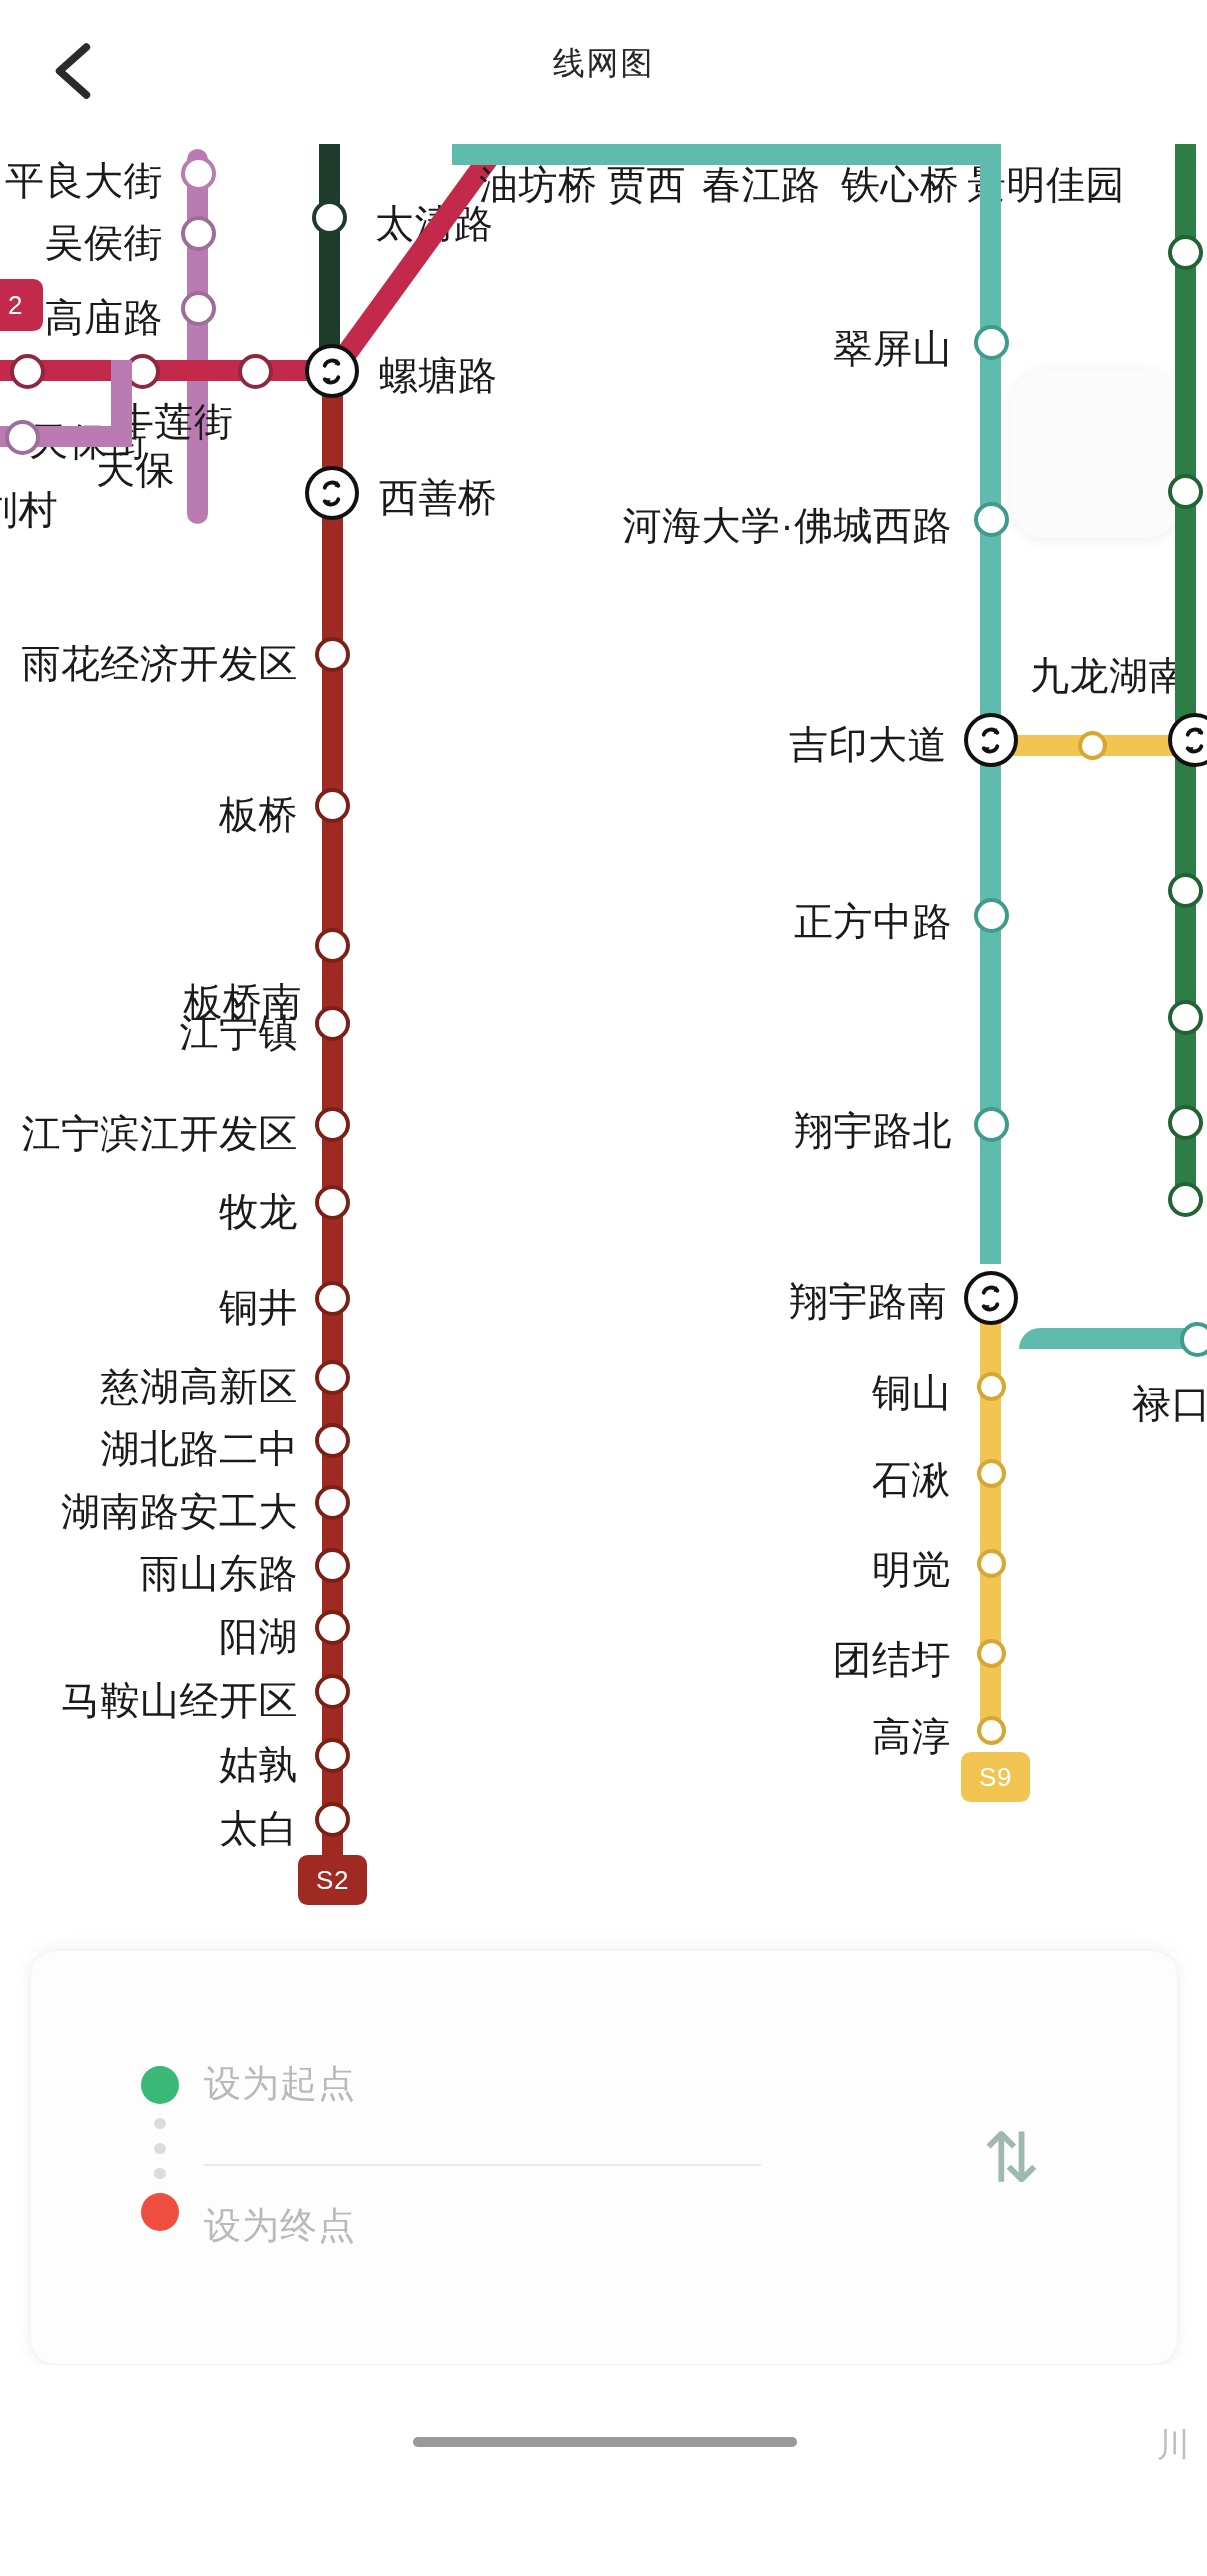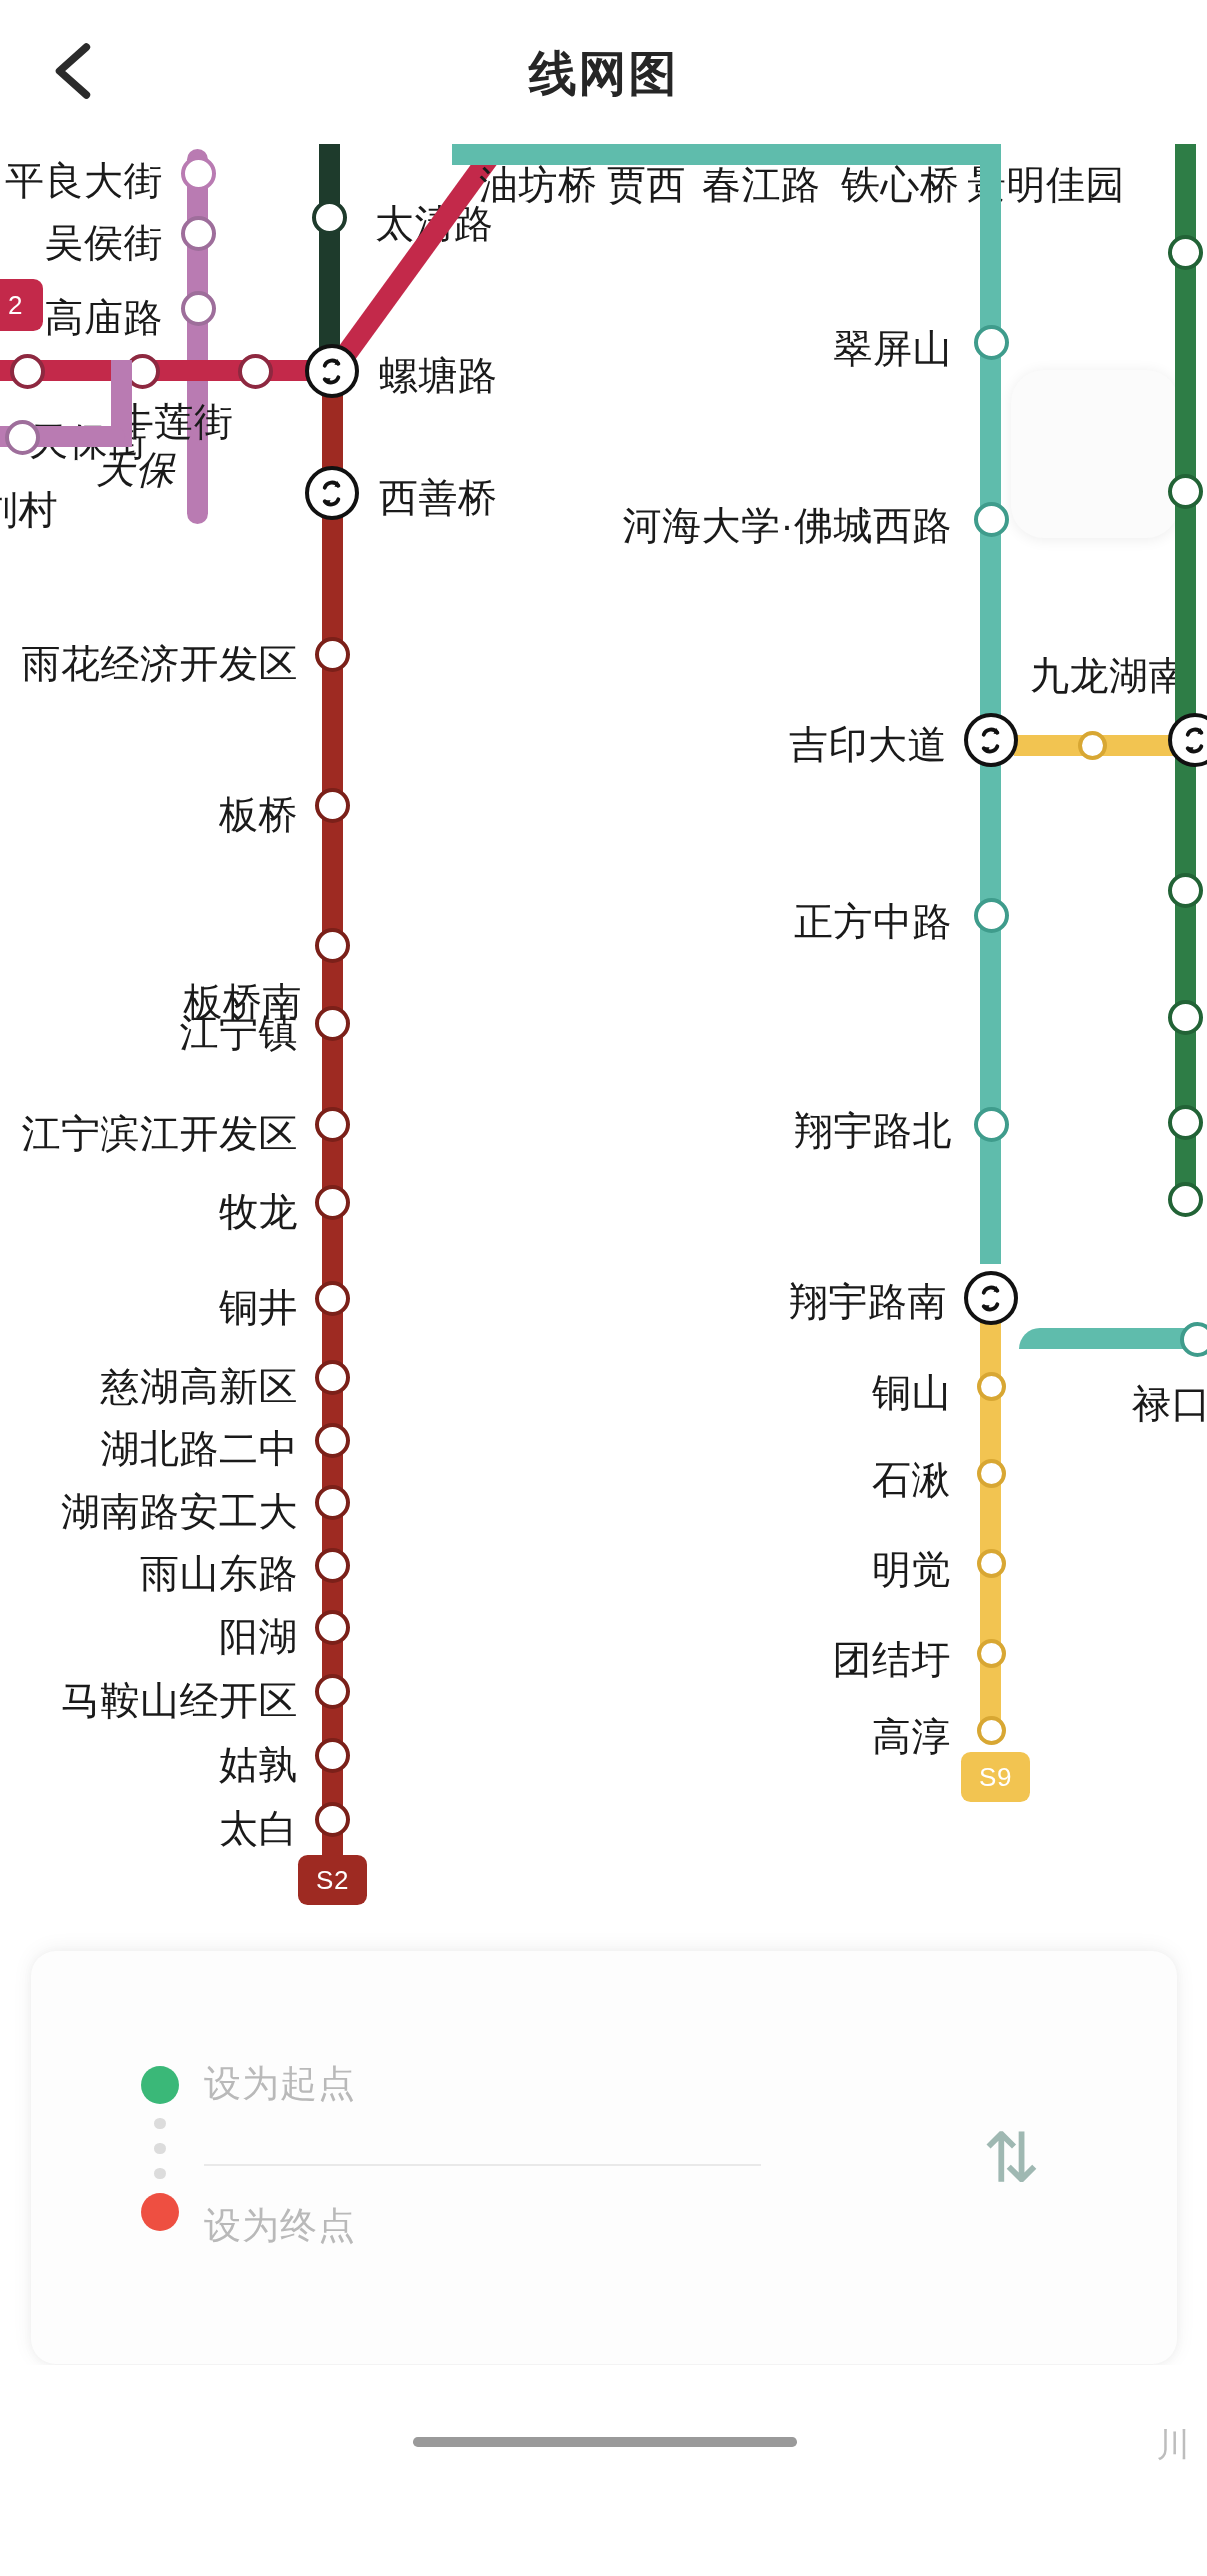--- a/index.html
+++ b/index.html
@@ -15,21 +15,21 @@
     position:absolute; left:0; top:0; width:1207px; height:144px;
     background:#ffffff; z-index:60;
   }
   .back-btn {
     position:absolute; left:38px; top:37px; width:67px; height:67px;
     display:flex; align-items:center; justify-content:center; cursor:pointer;
   }
   .back-btn svg { display:block; }
   .page-title {
     position:absolute; left:0; top:42px; width:1207px;
-    text-align:center; font-size:48px; color:#262626; font-weight:700;
+    text-align:center; font-size:32px; color:#262626; font-weight:400;
     letter-spacing:1.9px;
   }
   
   .map {
     position:absolute; left:0; top:144px; width:1207px; height:1797px;
     background:#ffffff; overflow:hidden;
   }
   .map-inner { position:absolute; left:0; top:-144px; width:1207px; height:1951px; }
 
   .seg { position:absolute; border-radius:0; }
@@ -143,21 +143,21 @@
 
   <div class="seg h round" style="left:-19px; top:360px; width:346px; background:#C3294A;"></div>
   <div class="stn" style="left:9.6px; top:354px; border:4.8px solid #8E2840;"></div>
   <div class="stn" style="left:125px; top:354px; border:4.8px solid #8E2840;"></div>
   <div class="stn" style="left:238px; top:354px; border:4.8px solid #8E2840;"></div>
 
   <div class="badge" style="left:-11.5px; top:279px; width:54px; height:52px; background:#C3294A;">2</div>
 
   <div class="lbl" style="left:29px; top:402px;margin-top:20px;">天保街</div>
   <div class="lbl" style="left:115px; top:402px;">牛莲街</div>
-  <div class="lbl" style="left:96px; top:450px;font-style:italic;">天保</div>
+  <div class="lbl" style="left:96px; top:450px;">天保</div>
   <div class="lbl" style="left:-21px; top:490px;">刘村</div>
 
   <div class="seg v" style="left:111px; top:360px; width:21px; height:87px; background:#B97BB2;"></div>
   <div class="seg h round" style="left:-19px; top:426px; width:144px; background:#B97BB2;
               border-bottom-left-radius:0;"></div>
   <div class="stn" style="left:4.8px; top:420px; border:4.8px solid #9E6E9B;"></div>
 
   <div class="seg v" style="left:319px; top:144px; height:221px; background:#1E3B2C;"></div>
   <div class="stn" style="left:312px; top:200px; border:4.8px solid #1E3B2C;"></div>
   <div class="lbl" style="left:375px; top:204px;">太清路</div>

